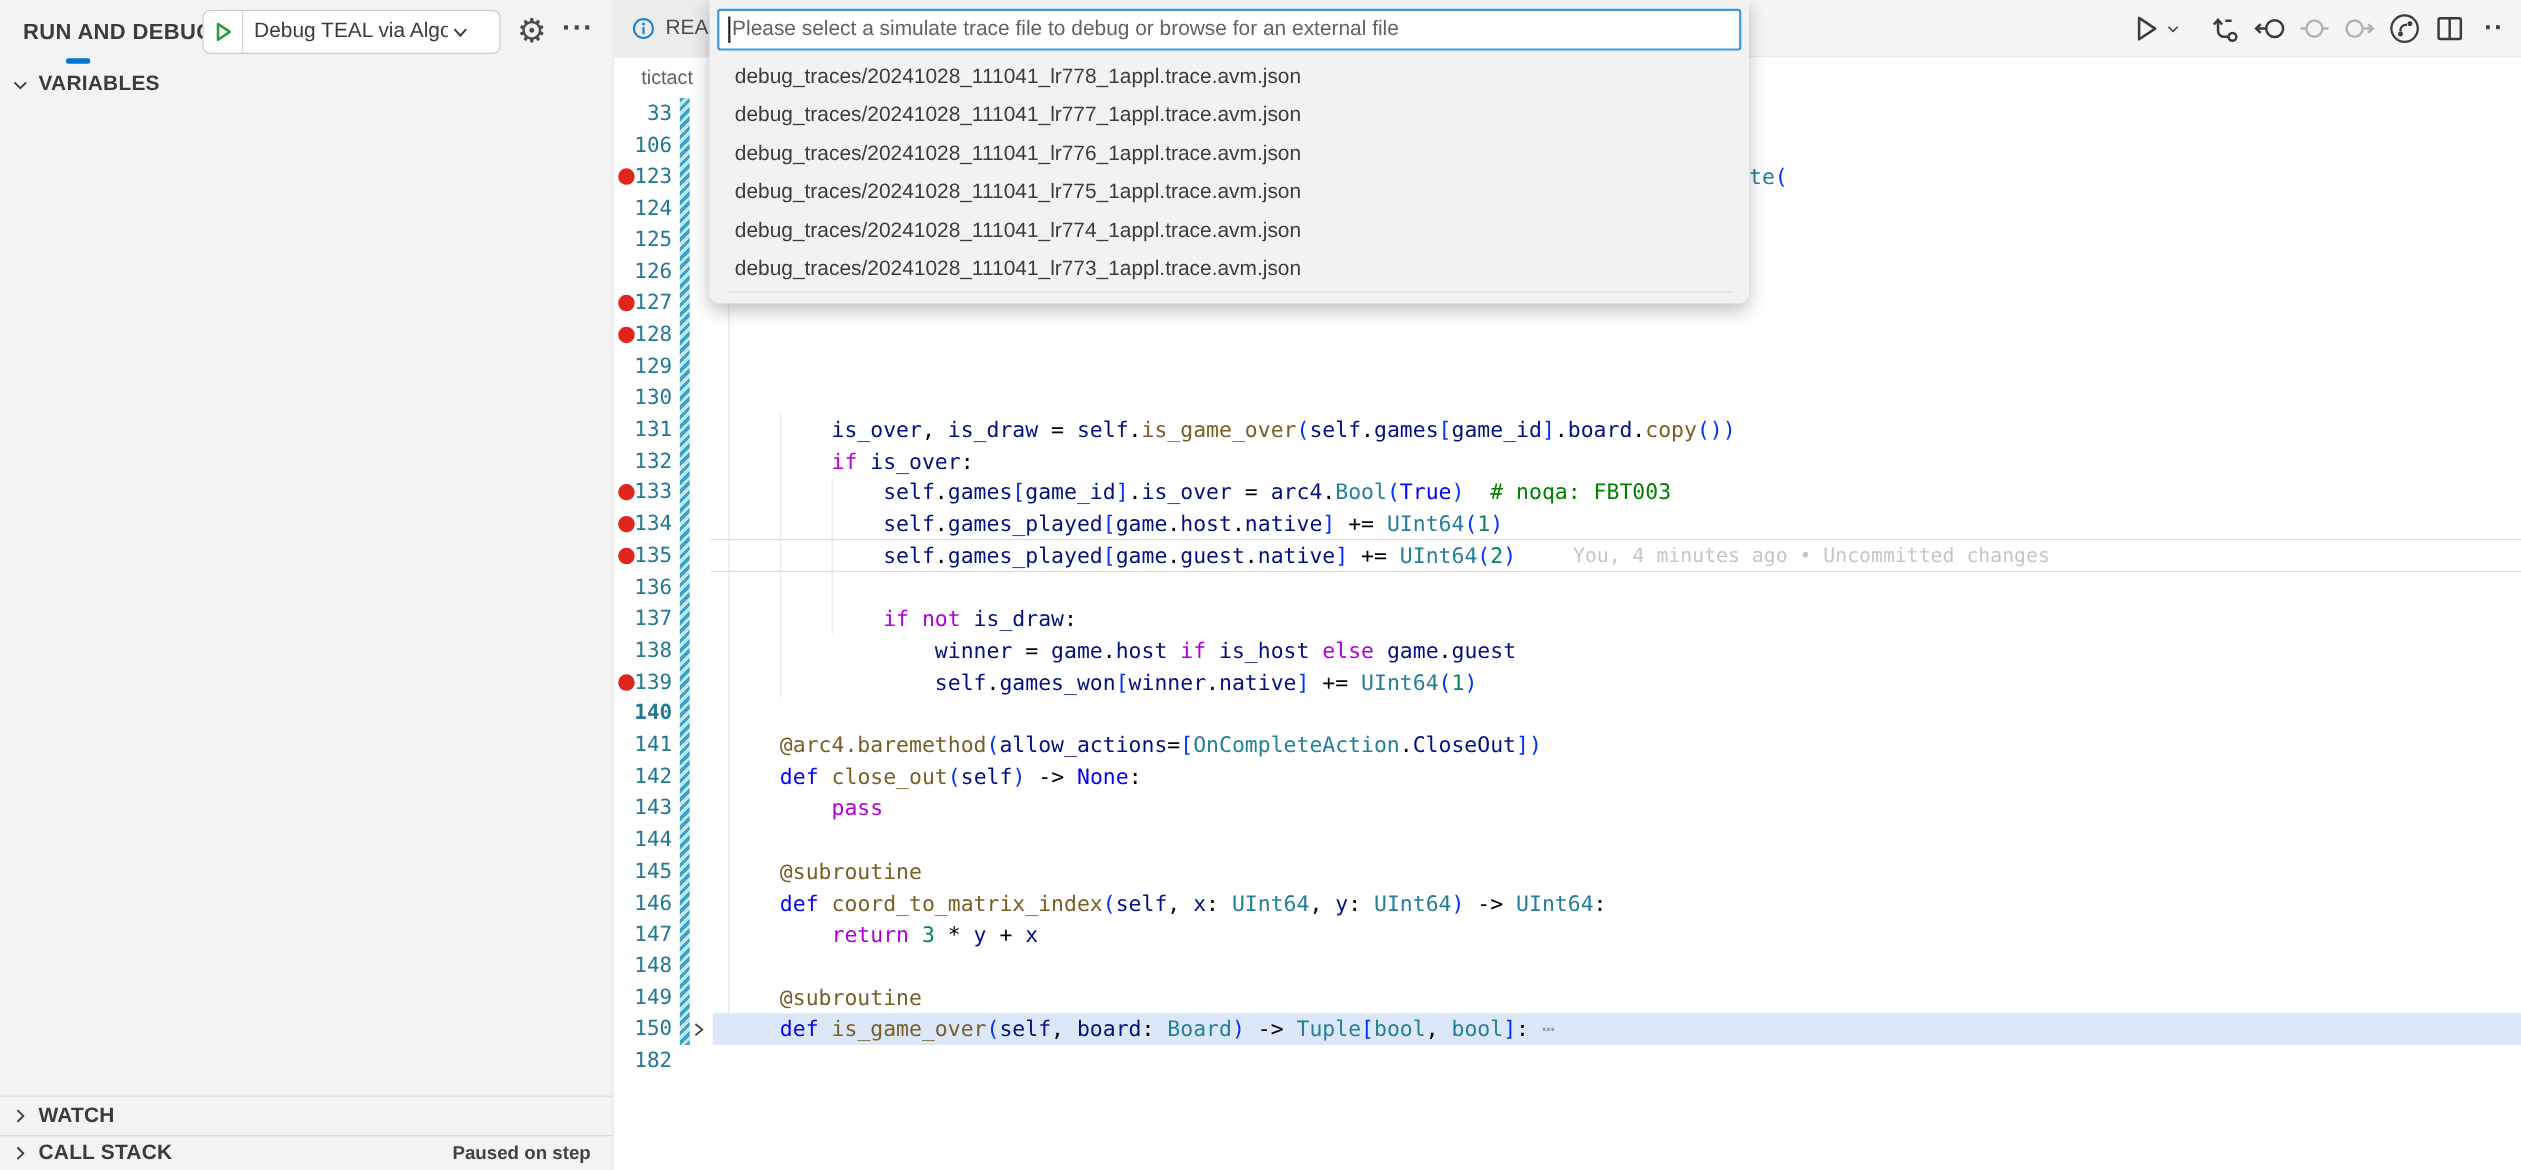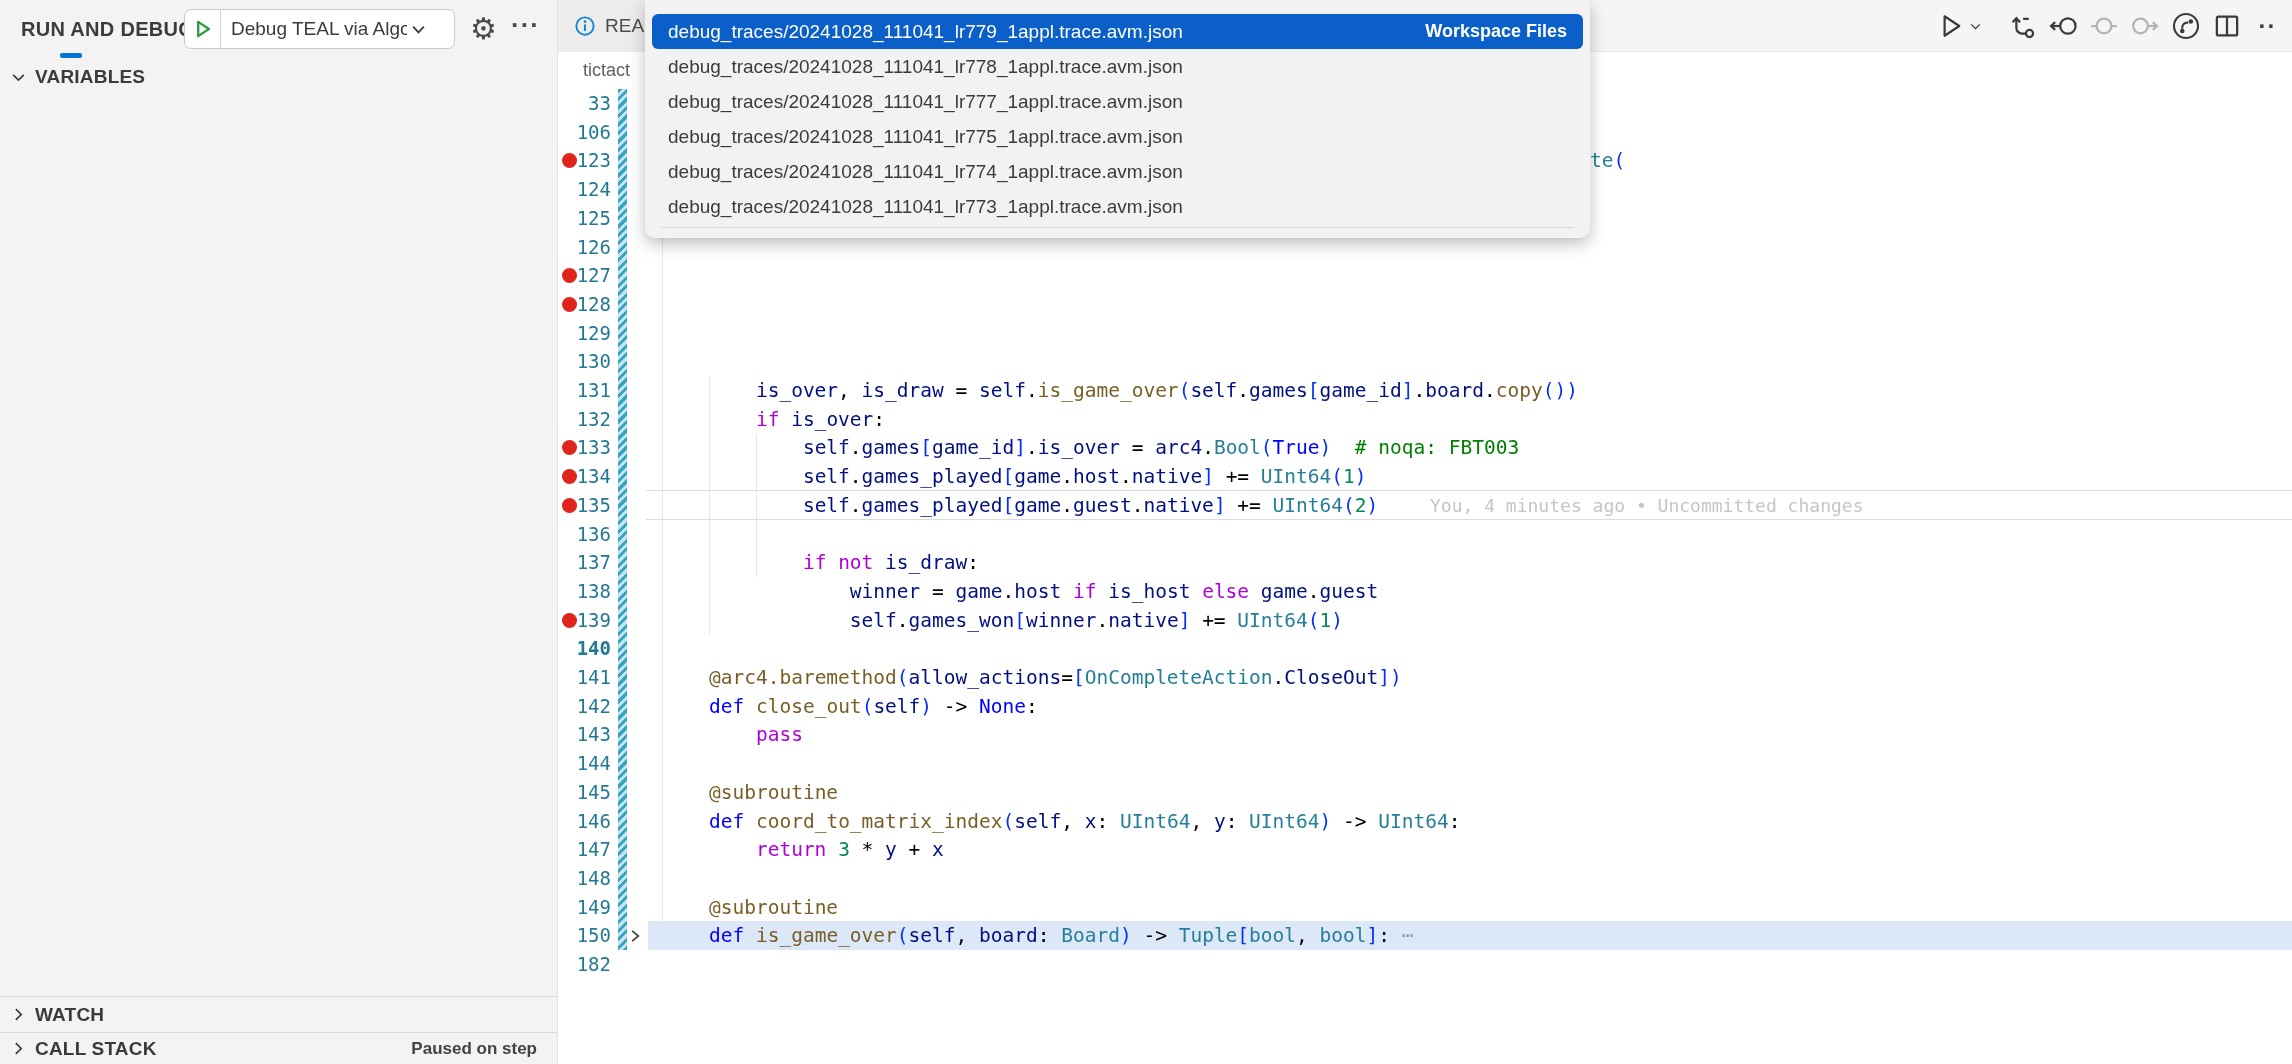--- a/index.html
+++ b/index.html
@@ -251,30 +251,33 @@
           <div class="crow" style="top: 892.6px;"><div class="num">149</div><div class="ctext"><span style="color: var(--syn-p);">    </span><span style="color: var(--syn-fn);">@subroutine</span></div></div>
           <div class="crow hl" style="top: 921.3px;"><div class="num">150</div><svg class="foldchev" viewBox="0 0 16 16">
               <polyline points="5.5,3.5 11,8 5.5,12.5" fill="none" stroke="#424242" stroke-width="1.5"></polyline>
             </svg><div class="ctext"><span style="color: var(--syn-p);">    </span><span style="color: var(--syn-b);">def</span><span style="color: var(--syn-p);"> </span><span style="color: var(--syn-fn);">is_game_over</span><span style="color: var(--syn-br);">(</span><span style="color: var(--syn-v);">self</span><span style="color: var(--syn-p);">, </span><span style="color: var(--syn-v);">board</span><span style="color: var(--syn-p);">: </span><span style="color: var(--syn-ty);">Board</span><span style="color: var(--syn-br);">)</span><span style="color: var(--syn-p);"> -&gt; </span><span style="color: var(--syn-ty);">Tuple</span><span style="color: var(--syn-br);">[</span><span style="color: var(--syn-ty);">bool</span><span style="color: var(--syn-p);">, </span><span style="color: var(--syn-ty);">bool</span><span style="color: var(--syn-br);">]</span><span style="color: var(--syn-p);">:</span><span style="color: var(--syn-dim);"> ⋯</span></div></div>
           <div class="crow" style="top: 950px; text-decoration: underline;"><div class="num">182</div></div>
         </div>
     </div>
   </div>
 
   <div class="quickpick">
+    <div class="qp-inputwrap">
+      <div class="qp-caret"></div>
+      <input class="qp-input" type="text" placeholder="Please select a simulate trace file to debug or browse for an external file" style="">
+    </div>
     <div class="qp-list">
-        <div class="qp-row sel">
-          <span>debug_traces/20241028_111041_lr779_1appl.trace.avm.json</span>
-          <span class="qp-badge">Workspace Files</span>
-        </div>
         <div class="qp-row">
           <span>debug_traces/20241028_111041_lr778_1appl.trace.avm.json</span>
         </div>
         <div class="qp-row">
           <span>debug_traces/20241028_111041_lr777_1appl.trace.avm.json</span>
+        </div>
+        <div class="qp-row">
+          <span>debug_traces/20241028_111041_lr776_1appl.trace.avm.json</span>
         </div>
         <div class="qp-row">
           <span>debug_traces/20241028_111041_lr775_1appl.trace.avm.json</span>
         </div>
         <div class="qp-row">
           <span>debug_traces/20241028_111041_lr774_1appl.trace.avm.json</span>
         </div>
         <div class="qp-row">
           <span>debug_traces/20241028_111041_lr773_1appl.trace.avm.json</span>
         </div>

